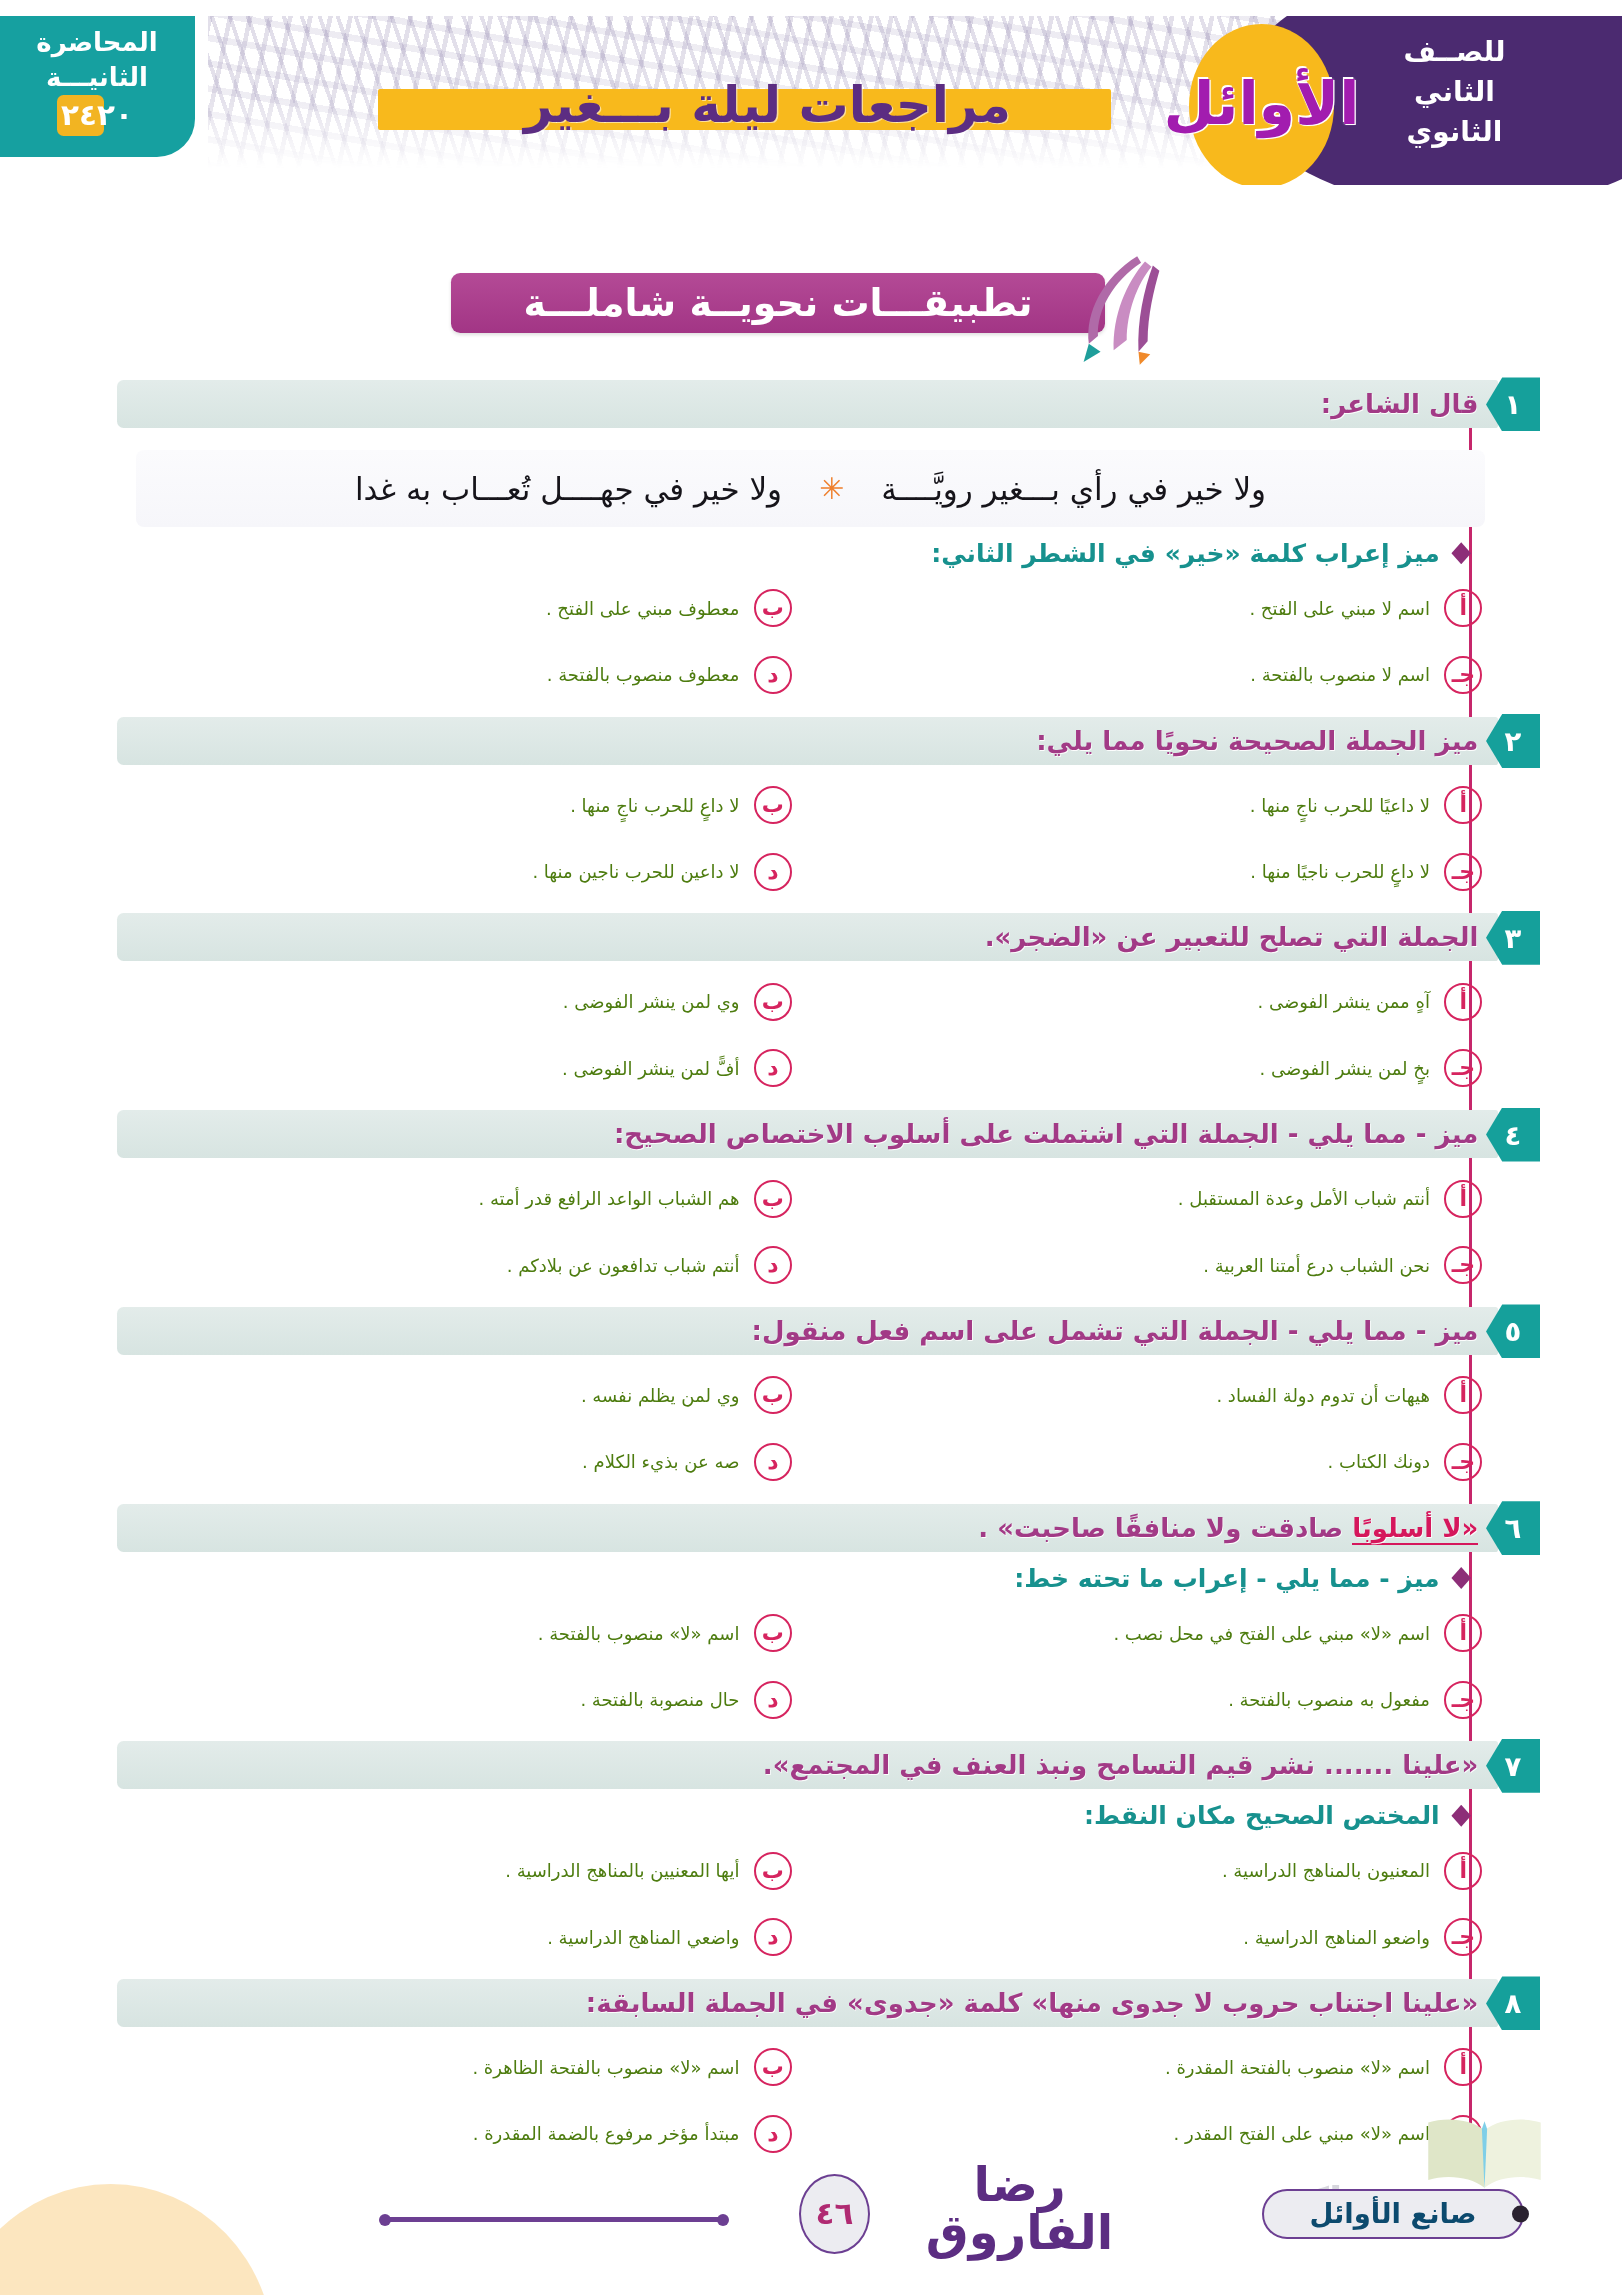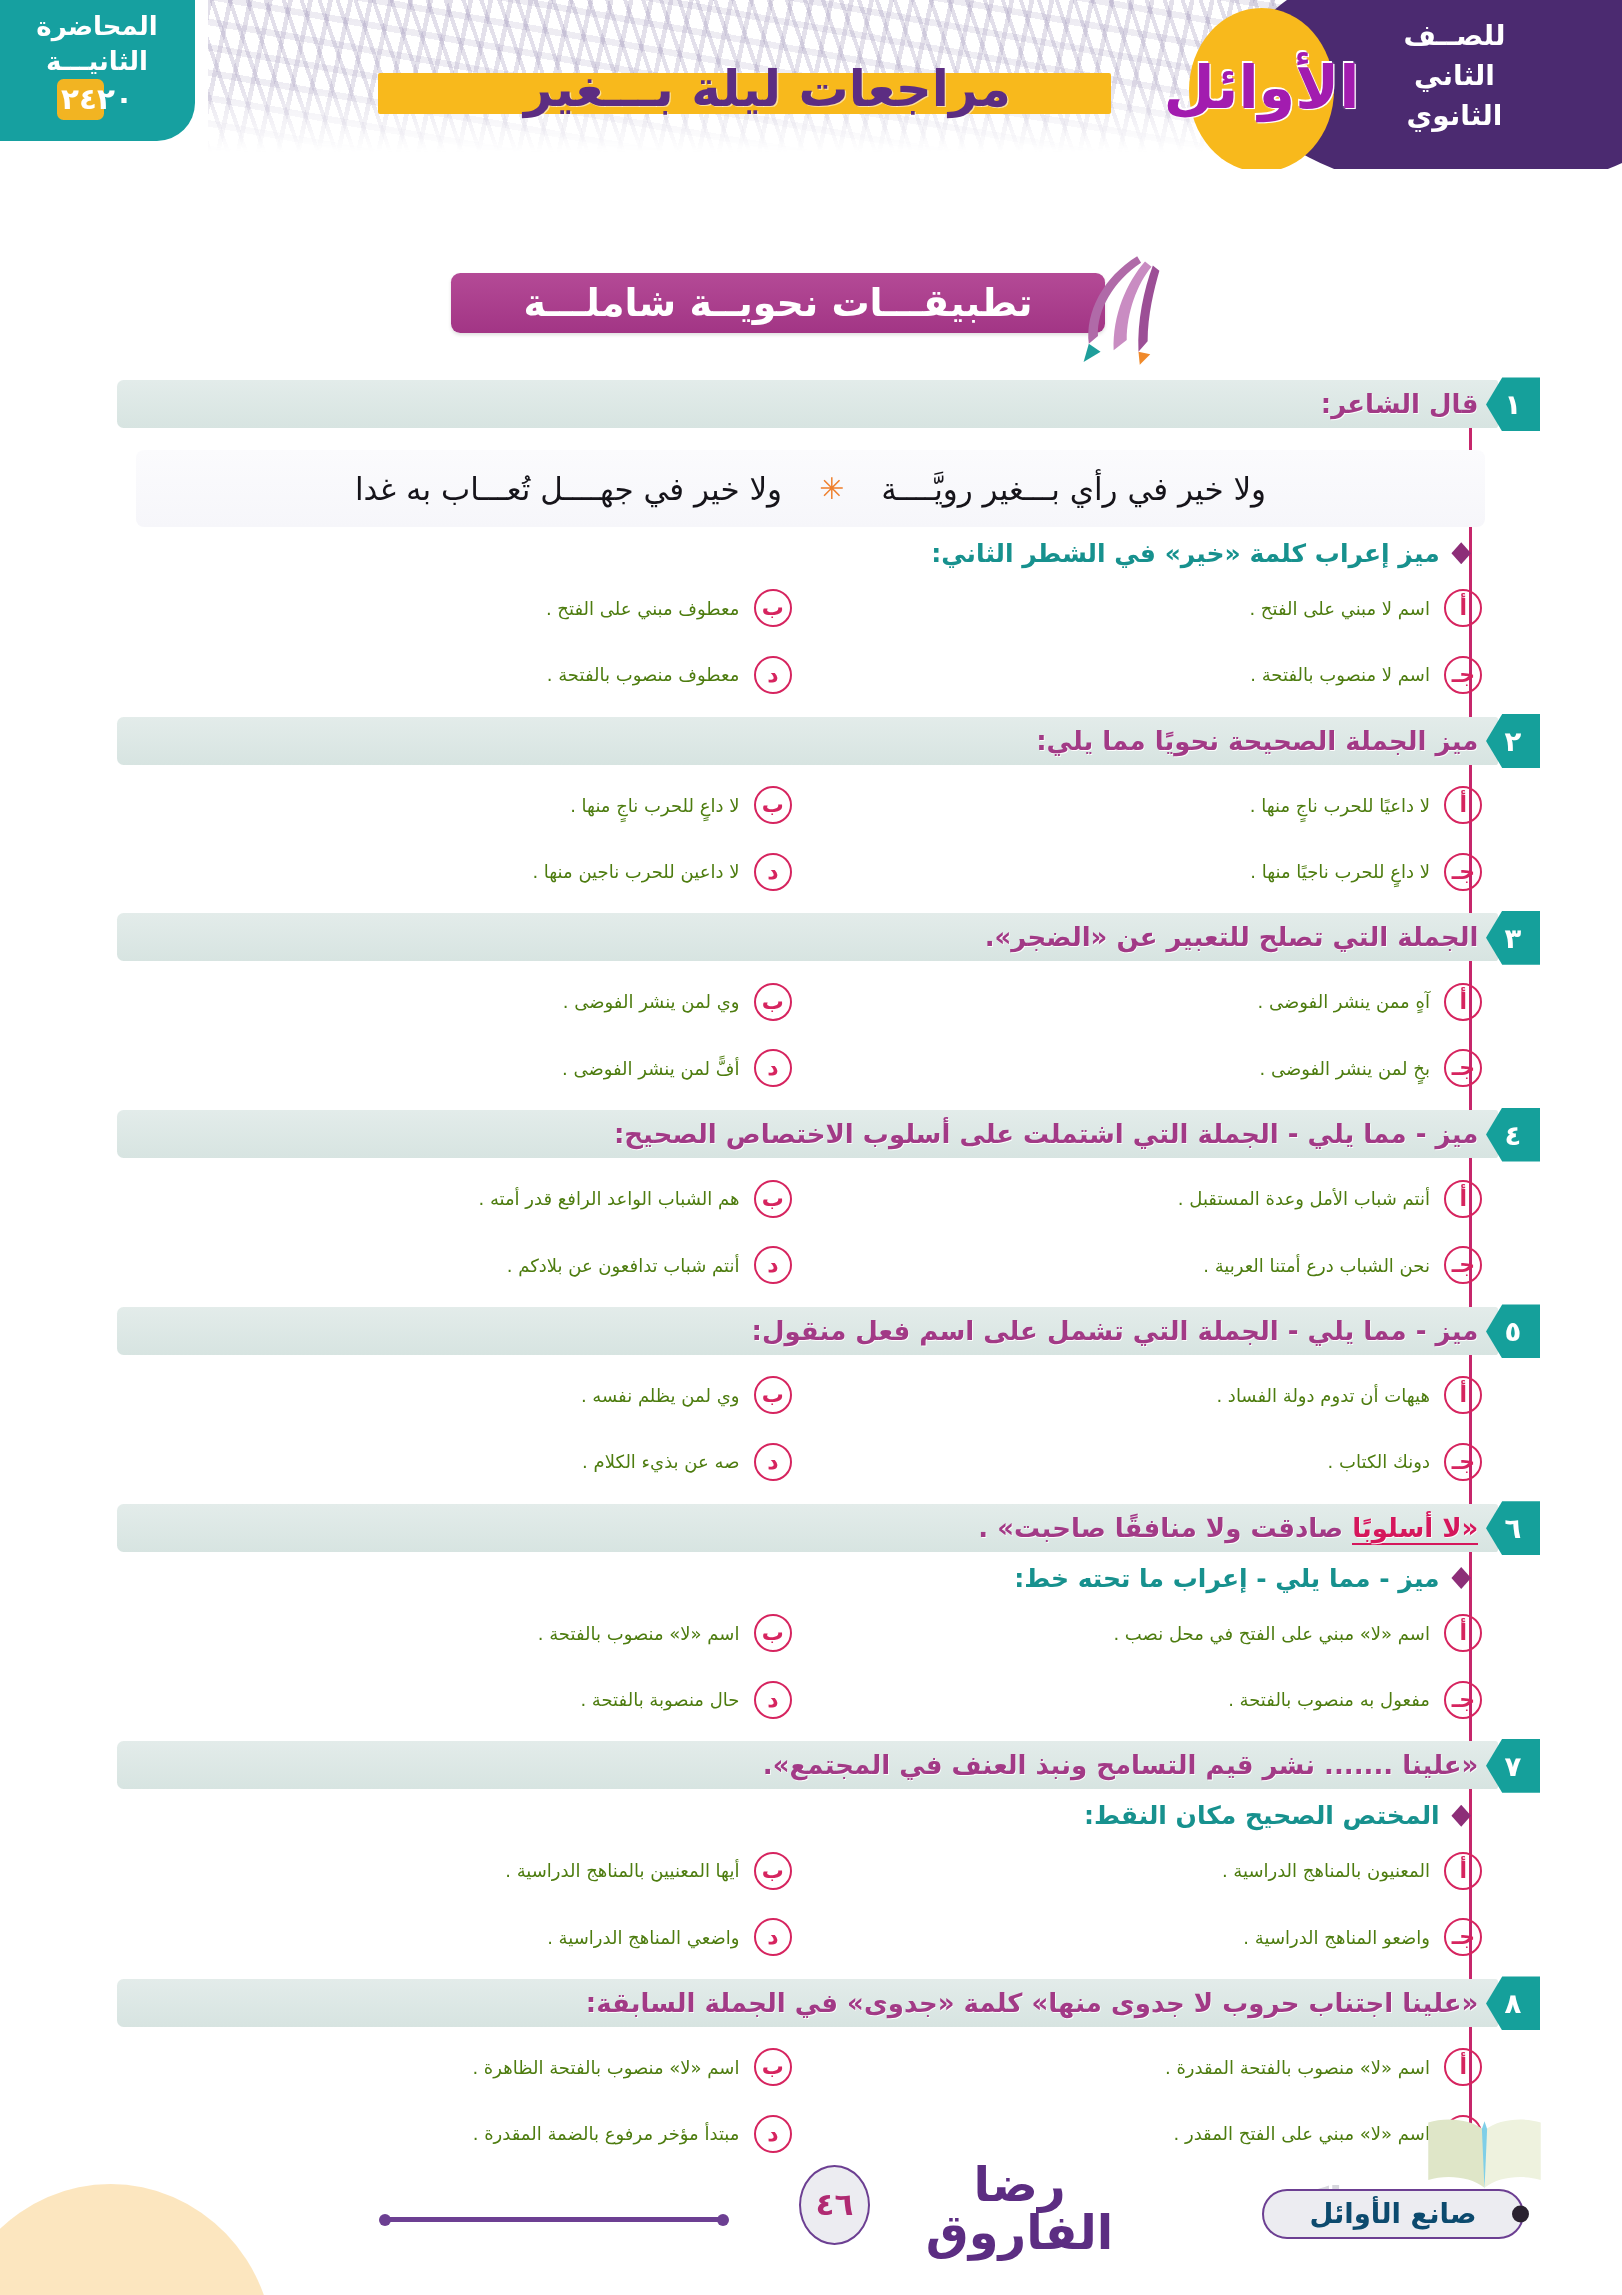--- a/index.html
+++ b/index.html
@@ -15,21 +15,21 @@
     position: relative;
     width: 1623px;
     height: 2295px;
     overflow: hidden;
     background: #ffffff;
   }
 
   
   .header {
     position: absolute;
-    top: 0; left: 0;
+    top: 16px; left: 0;
     width: 1623px;
     height: 169px;
     overflow: hidden;
   }
   .header-pattern {
     position: absolute;
     top: 0; left: 209px;
     width: 1099px;
     height: 152px;
     background:
@@ -354,21 +354,21 @@
     top: -3.9px;
     width: 12.4px; height: 12.4px;
     background: #6c3f92;
     border-radius: 50%;
   }
   .footer-line::before { left: -5.2px; }
   .footer-line::after { right: -5.2px; }
 
   .page-num {
     position: absolute;
-    bottom: 50px;
+    bottom: 41px;
     left: 800px;
     width: 71px;
     height: 80px;
     background: #ececf1;
     border: 2.6px solid #6c3f92;
     border-radius: 50%;
     color: #b02a72;
     font-size: 31px;
     font-weight: bold;
     line-height: 75px;

